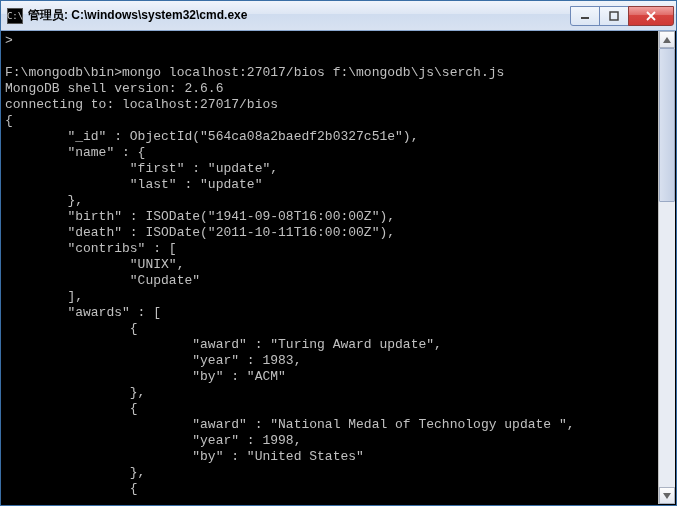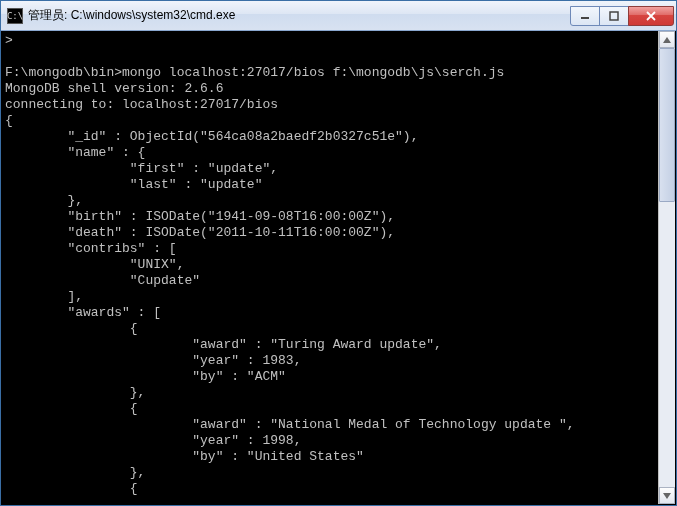--- a/index.html
+++ b/index.html
@@ -41,20 +41,21 @@
   display: inline-flex;
   align-items: center;
   justify-content: center;
   margin-right: 5px;
   border: 1px solid #555;
 }
 .titlebar .title-text {
   flex: 1;
   white-space: nowrap;
   overflow: hidden;
+  font-weight: bold;
 }
 .win-buttons {
   display: flex;
   gap: 0;
   margin-left: auto;
   height: 20px;
 }
 .win-btn {
   width: 30px;
   height: 20px;

